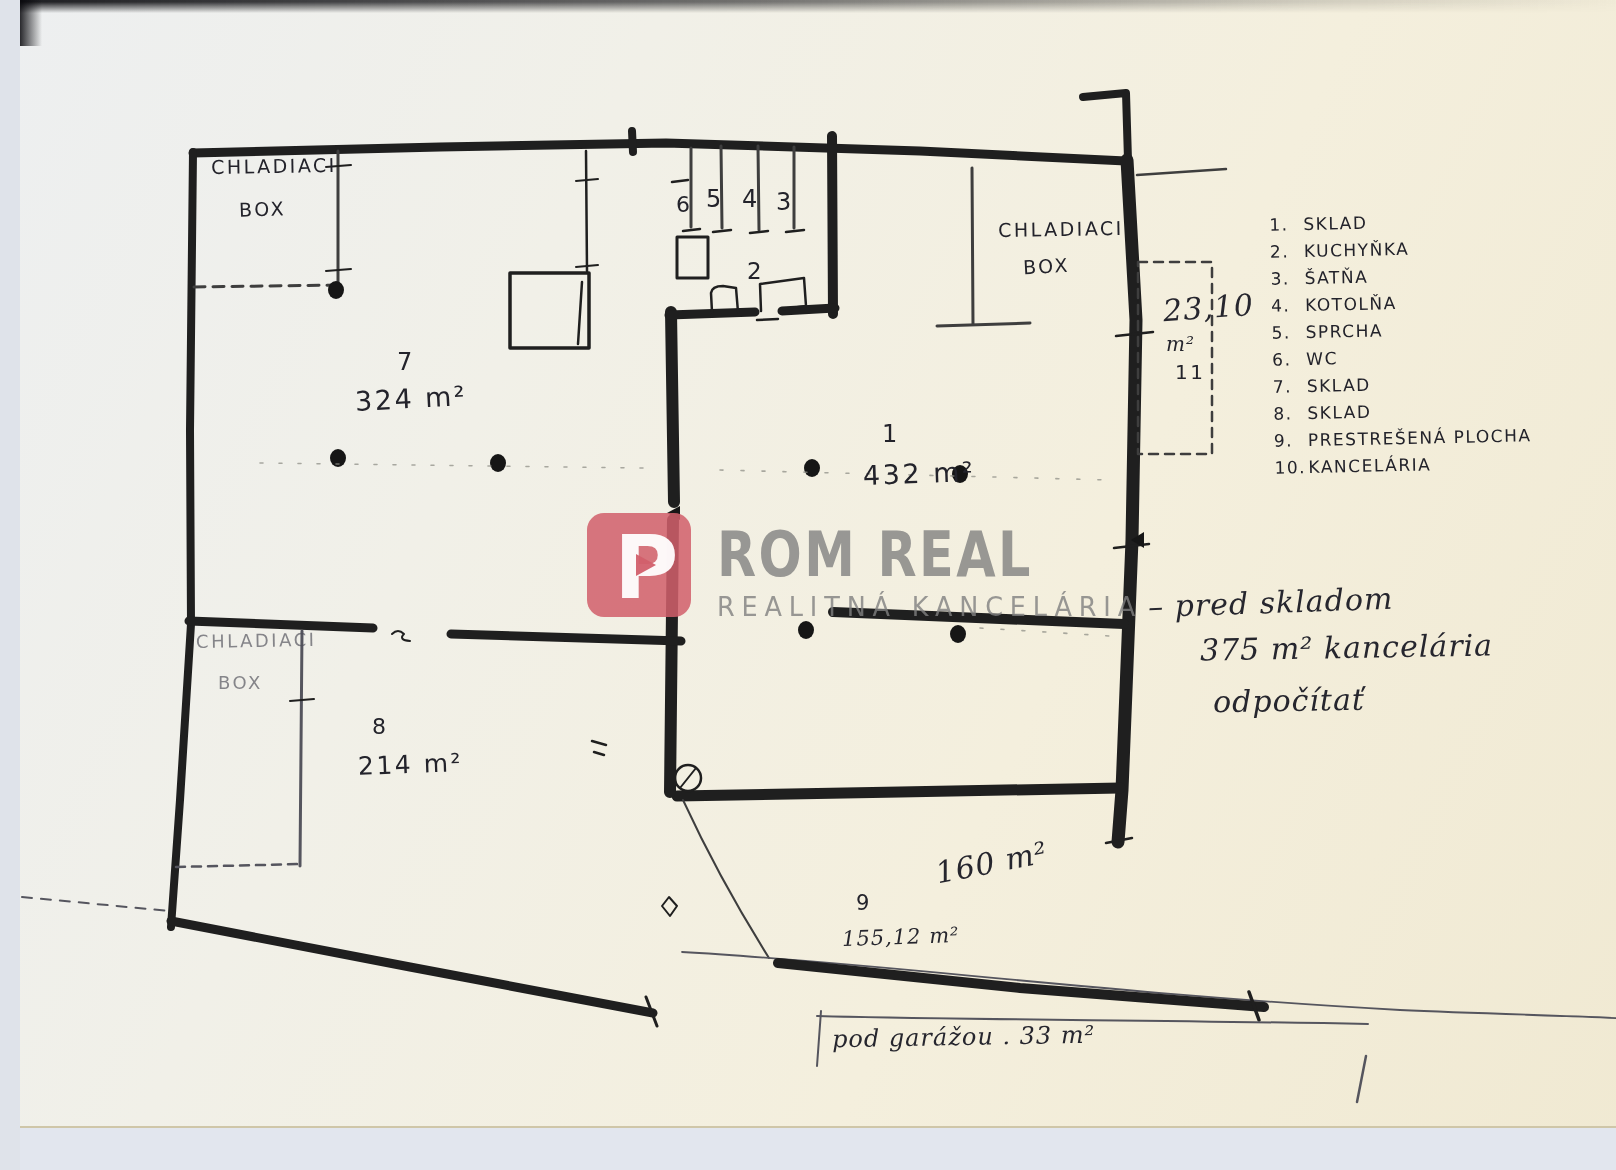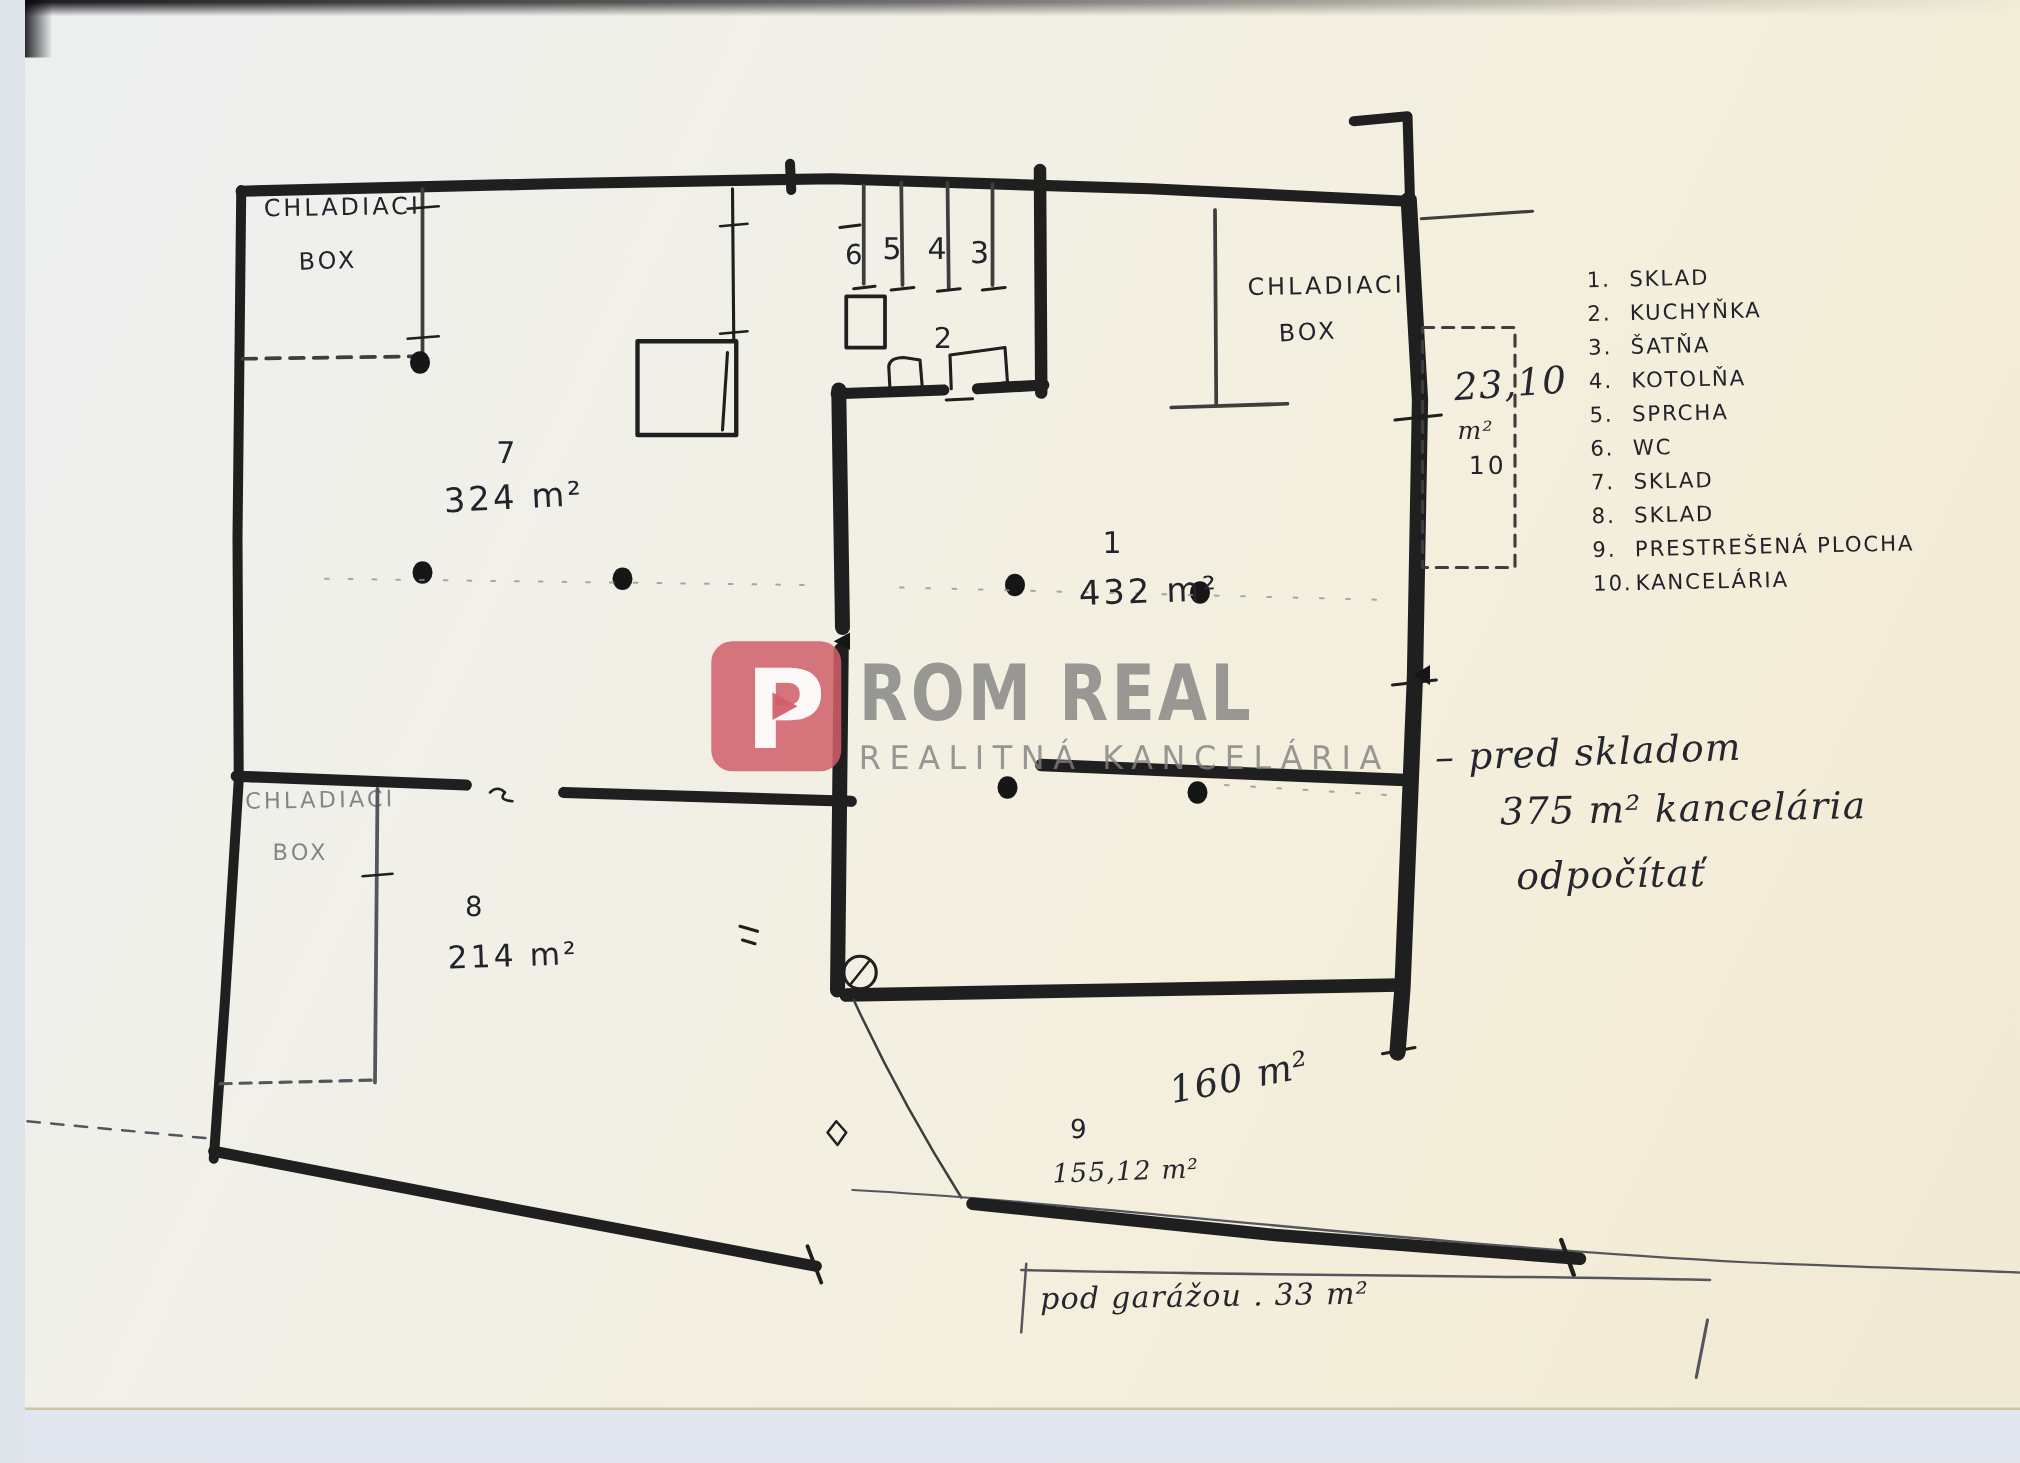--- a/index.html
+++ b/index.html
@@ -21,21 +21,21 @@
   svg.plan .pale { stroke:#55555e; }
   svg.plan .faintline { stroke:#8f8f87; opacity:.75; }
   svg.plan .solid { fill:#161616; stroke:none; }
   .lbl { position:absolute; white-space:nowrap; color:#23232b; }
   .hand { letter-spacing:2.5px; font-weight:500; }
   .cursive { font-family:"DejaVu Serif",serif; font-style:italic; color:#26262e; letter-spacing:1px; }
   .faint { color:#4e4e58; opacity:.66; }
   .legend { position:absolute; left:1252px; top:212px; transform:rotate(-1.2deg); }
   .legend .row { margin-bottom:7px; font-size:17px; letter-spacing:1.5px; font-weight:500; color:#23232b; }
   .legend .num { display:inline-block; min-width:34px; }
-  .wm { position:absolute; left:548px; top:512px; display:flex; align-items:flex-start; }
+  .wm { position:absolute; left:566px; top:512px; display:flex; align-items:flex-start;gap:12px; }
   .wm-text { margin-left:13px; padding-top:12px; }
   .wm-brand { font-size:62px; font-weight:bold; color:rgba(125,125,125,.78); letter-spacing:3px;
               transform:scaleX(.82); transform-origin:left top; line-height:1; }
   .wm-sub { margin-top:6px; font-size:26px; color:rgba(128,128,128,.8); letter-spacing:7px; transform:scaleX(.98); transform-origin:left top; }
 </style>
 </head>
 <body>
 
 <div class="photo">
   <div class="paper"></div>
@@ -135,21 +135,21 @@
   <div class="lbl hand" style="left:686px;top:185px;font-size:24px">5</div>
   <div class="lbl hand" style="left:722px;top:185px;font-size:24px">4</div>
   <div class="lbl hand" style="left:756px;top:188px;font-size:24px">3</div>
   <div class="lbl hand" style="left:727px;top:258px;font-size:23px">2</div>
   <div class="lbl hand" style="left:862px;top:420px;font-size:24px">1</div>
   <div class="lbl hand" style="left:843px;top:458px;font-size:27px;transform:rotate(-2deg)">432 m²</div>
   <div class="lbl hand" style="left:978px;top:218px;font-size:19px;transform:rotate(-1deg)">CHLADIACI</div>
   <div class="lbl hand" style="left:1003px;top:255px;font-size:19px;transform:rotate(-3deg)">BOX</div>
   <div class="lbl cursive" style="left:1143px;top:290px;font-size:30px;transform:rotate(-4deg)">23,10</div>
   <div class="lbl cursive" style="left:1146px;top:332px;font-size:20px">m²</div>
-  <div class="lbl hand" style="left:1155px;top:360px;font-size:20px">10</div>
+  <div class="lbl hand" style="left:1155px;top:360px;font-size:20px">11</div>
   <div class="lbl hand faint" style="left:176px;top:630px;font-size:18px;transform:rotate(-1deg)">CHLADIACI</div>
   <div class="lbl hand faint" style="left:198px;top:672px;font-size:18px">BOX</div>
   <div class="lbl hand" style="left:352px;top:714px;font-size:22px">8</div>
   <div class="lbl hand" style="left:338px;top:750px;font-size:25px;transform:rotate(-2deg)">214 m²</div>
 
   <div class="lbl cursive" style="left:915px;top:845px;font-size:30px;transform:rotate(-11deg)">160 m²</div>
   <div class="lbl hand" style="left:836px;top:891px;font-size:21px">9</div>
   <div class="lbl cursive" style="left:822px;top:925px;font-size:21px;transform:rotate(-2deg)">155,12 m²</div>
   <div class="lbl cursive" style="left:812px;top:1023px;font-size:24px;transform:rotate(-1deg)">pod garážou . 33 m²</div>
 

